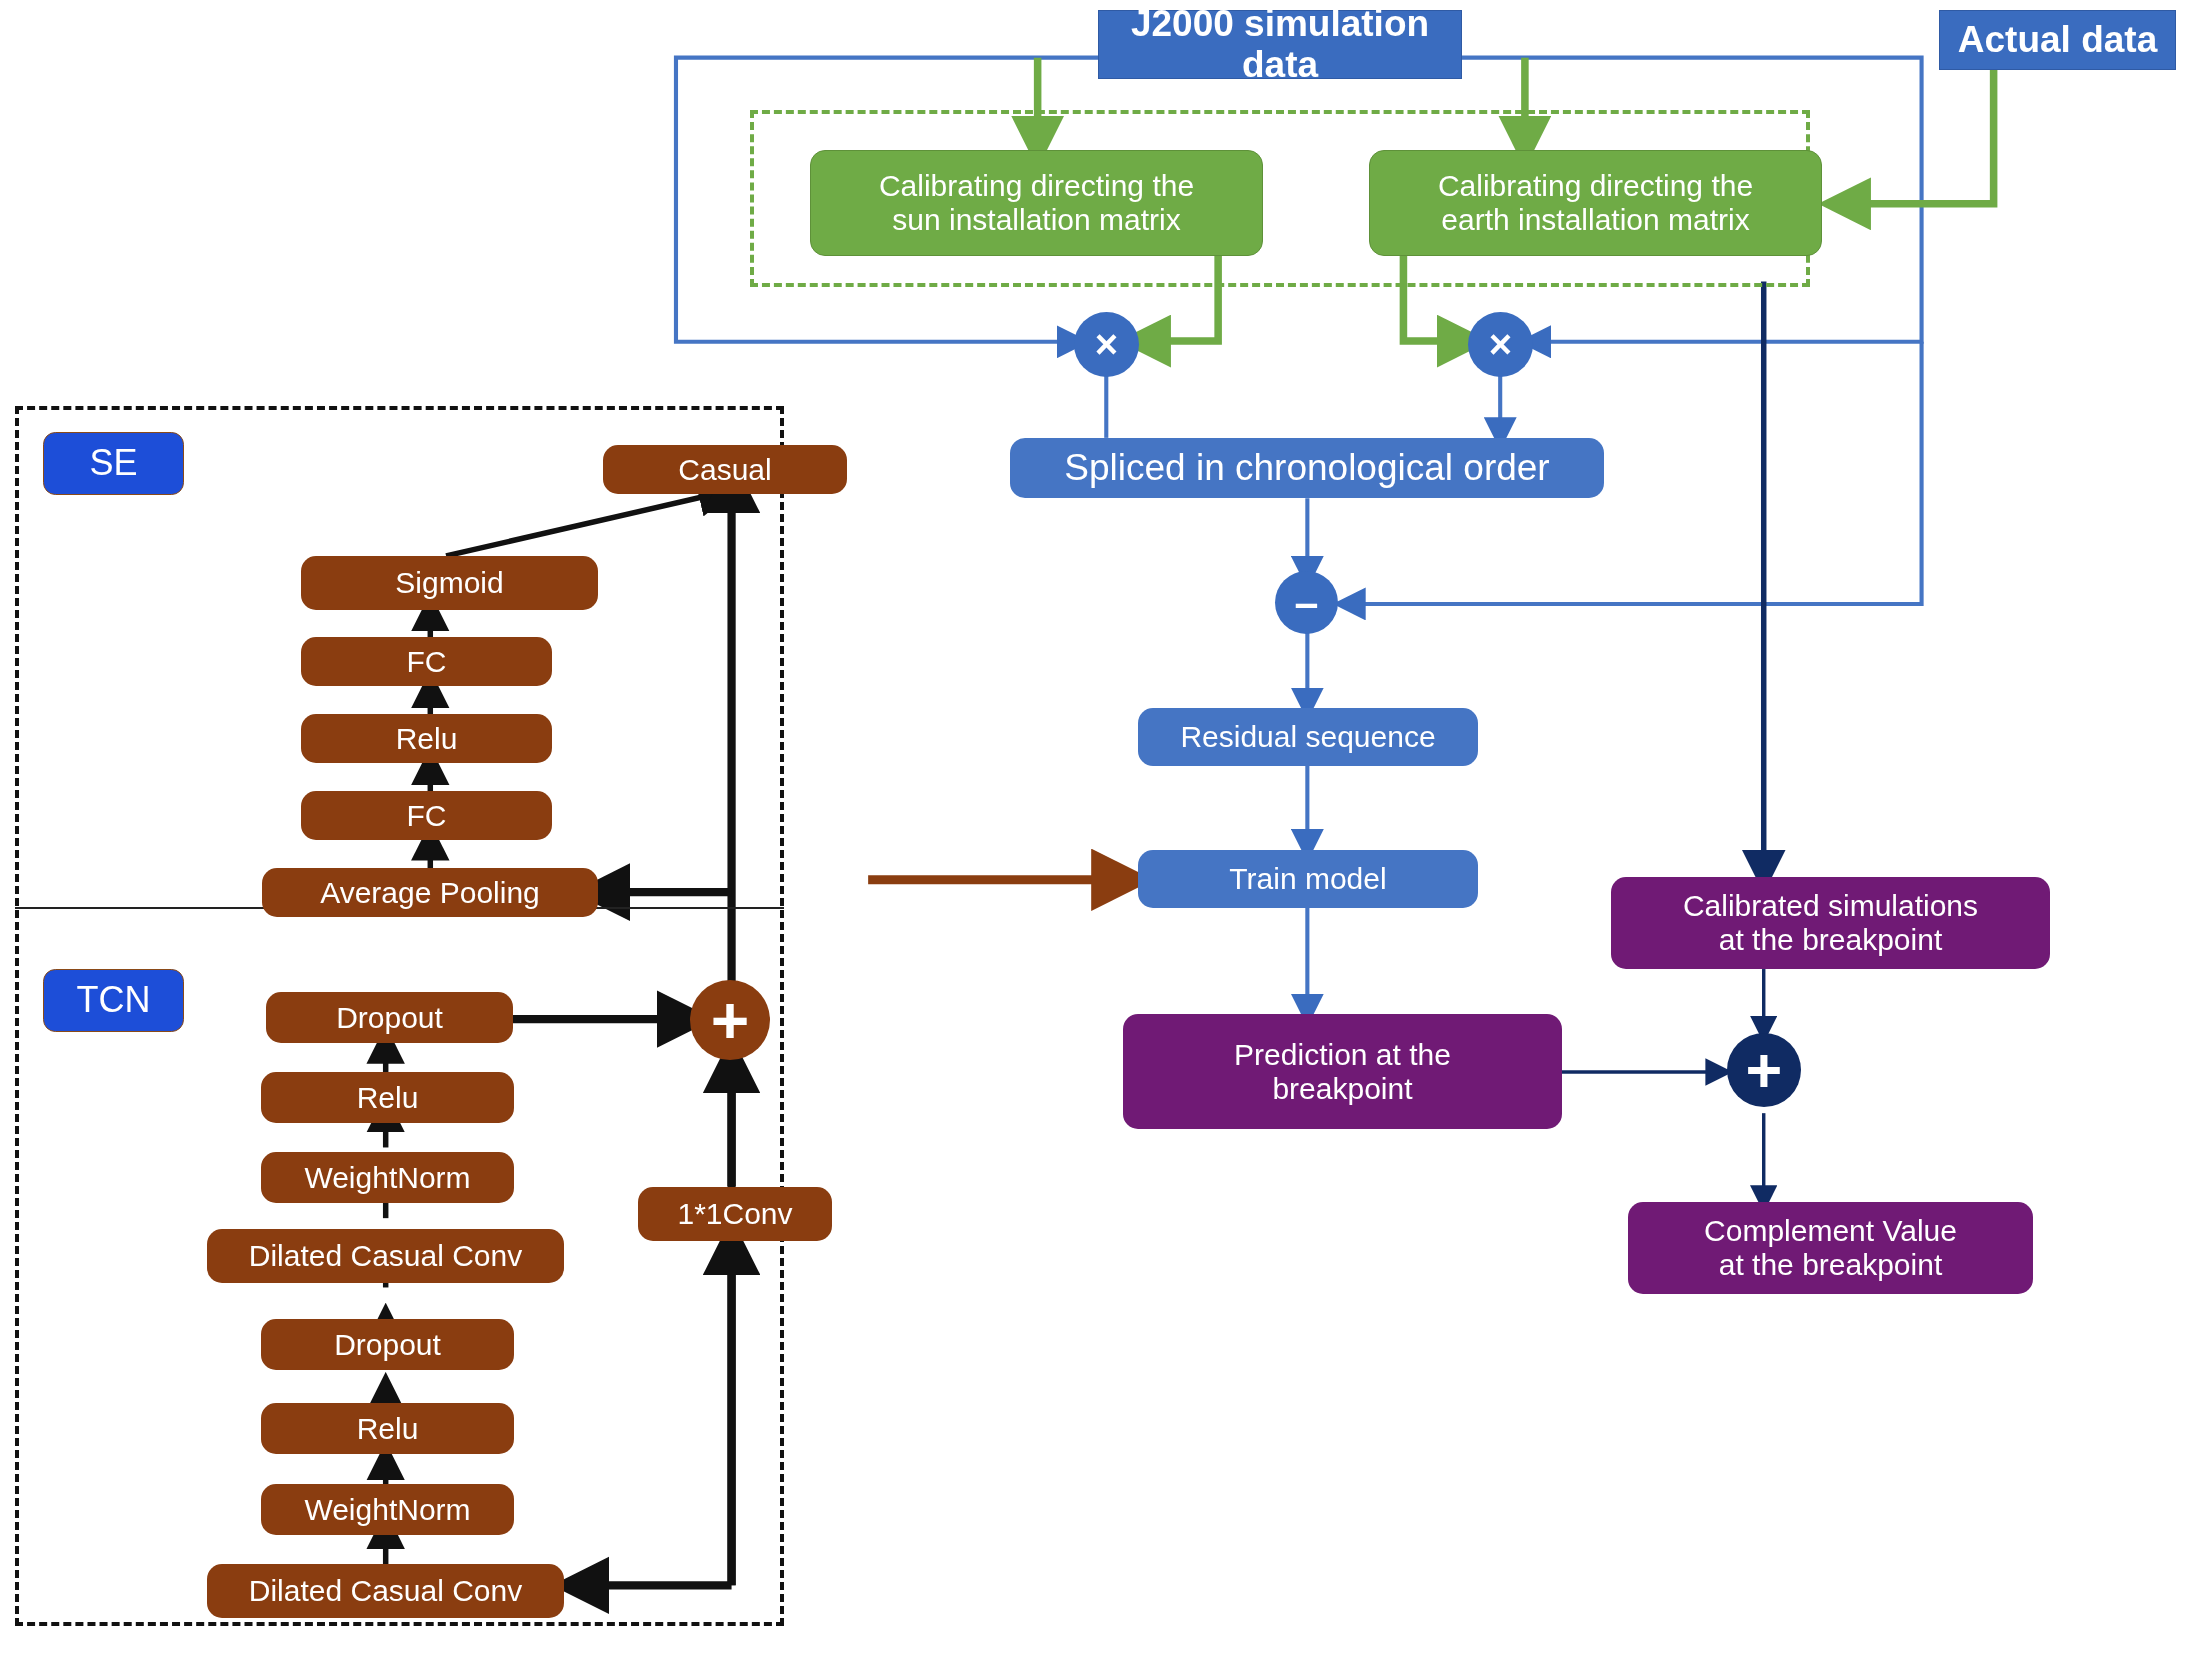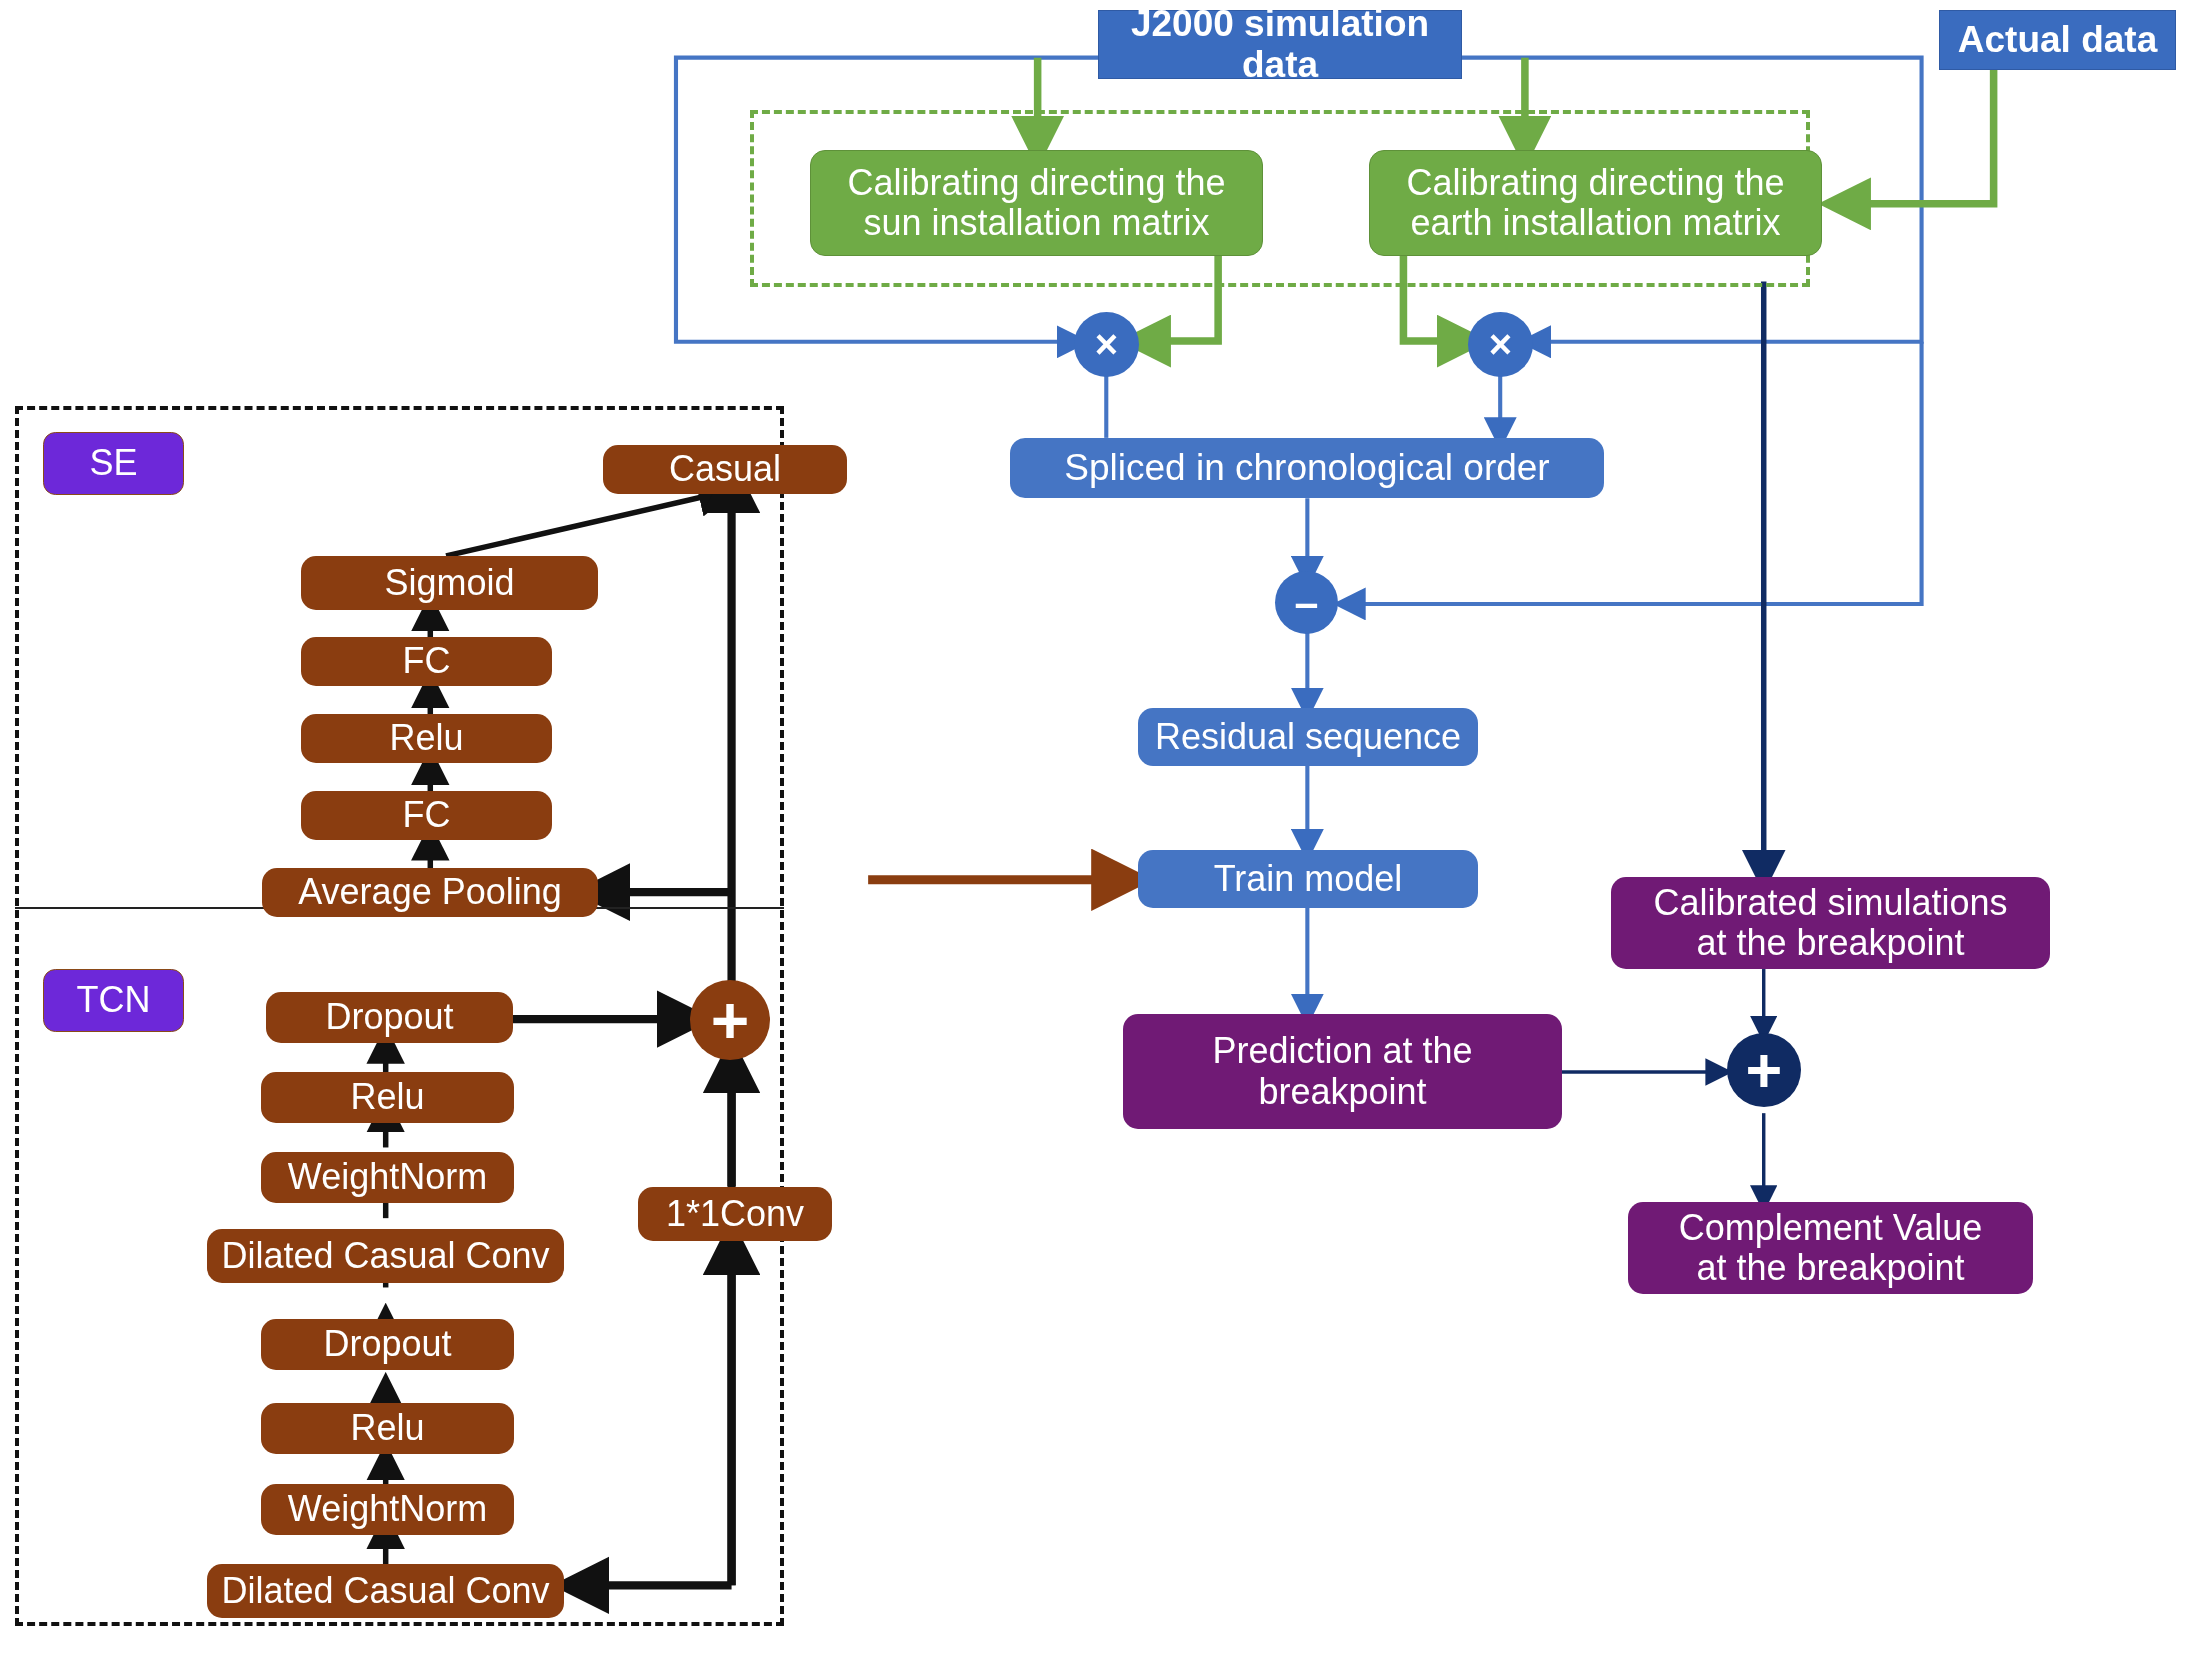--- a/index.html
+++ b/index.html
@@ -10,25 +10,25 @@
   .node{position:absolute;display:flex;align-items:center;justify-content:center;
         text-align:center;color:#fff;box-sizing:border-box;line-height:1.12;}
   .rect{border-radius:0;}
   .round{border-radius:15px;}
 
   .blue{background:#3A6CBF;border:1.4px solid #2F5AA4;font-weight:bold;}
   .bluesoft{background:#4575C4;border:none;}
   .green{background:#6FAB46;border:1.4px solid #5E9139;}
   .navy{background:#701a75;border:none;margin-left:32px;}
   .brown{background:#8A3D10;border:none;}
-  .orange{background:#6d28d9;border:1.4px solid #8A4A18;border-radius:12.4px;}
+  .orange{background:#1d4ed8;border:1.4px solid #8A4A18;border-radius:12.4px;}
 
   .lbl-se-tcn{font-size:36px;}
   .f54{font-size:37px;}
-  .f50{font-size:36px;}
+  .f50{font-size:30px;}
 
   .panel-left{position:absolute;left:15px;top:406px;width:769px;height:1220px;
               border:4.8px dashed #111;border-style:dashed;box-sizing:border-box;}
   .panel-left:before{content:"";position:absolute;inset:-4.8px;border:4.8px dotted #111;opacity:0;}
   .divider{position:absolute;left:15px;top:907px;width:769px;height:2.1px;background:#222;}
 
   .dashdot-green{position:absolute;left:750px;top:110px;width:1060px;height:177px;
                  border:4.8px dashed #6FAB46;box-sizing:border-box;}
 
   .opcircle{position:absolute;border-radius:50%;display:flex;align-items:center;

